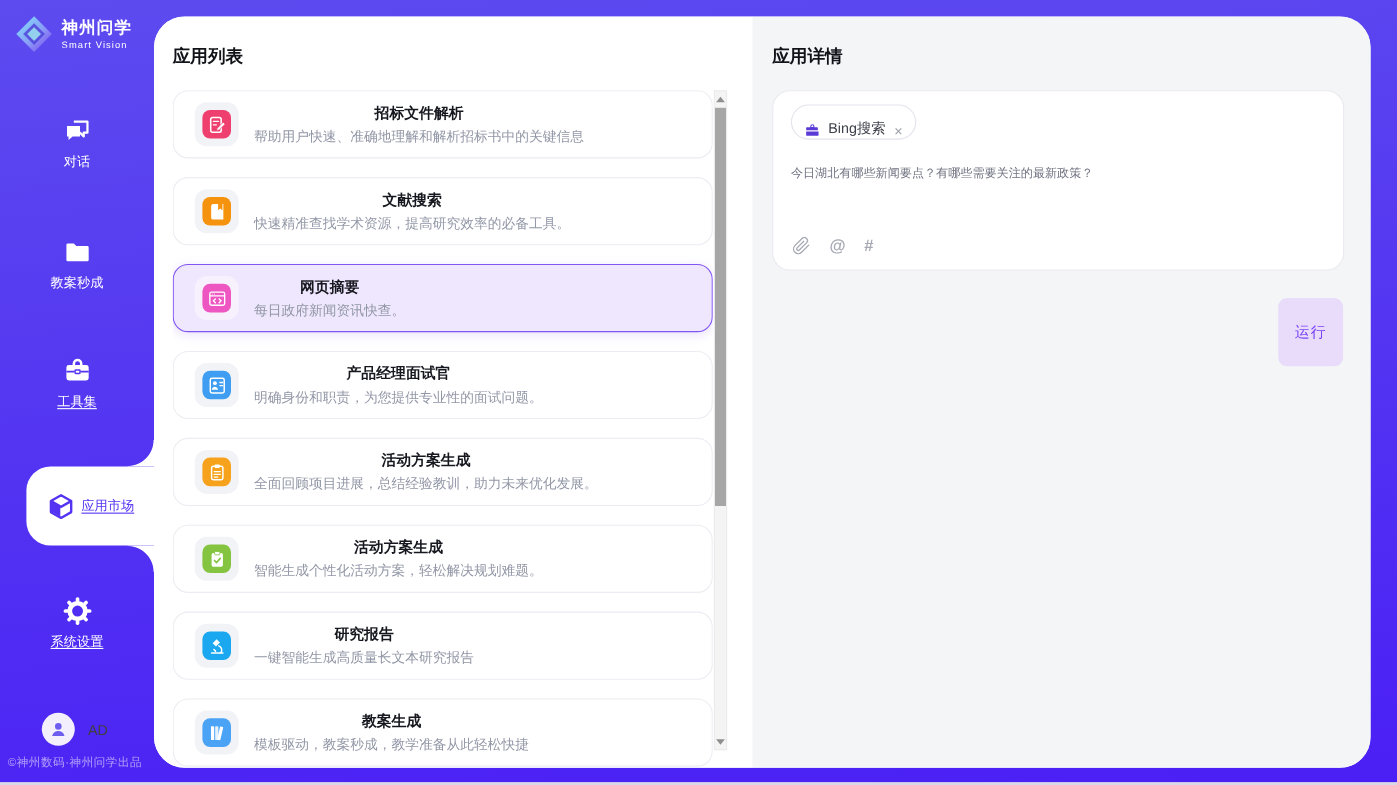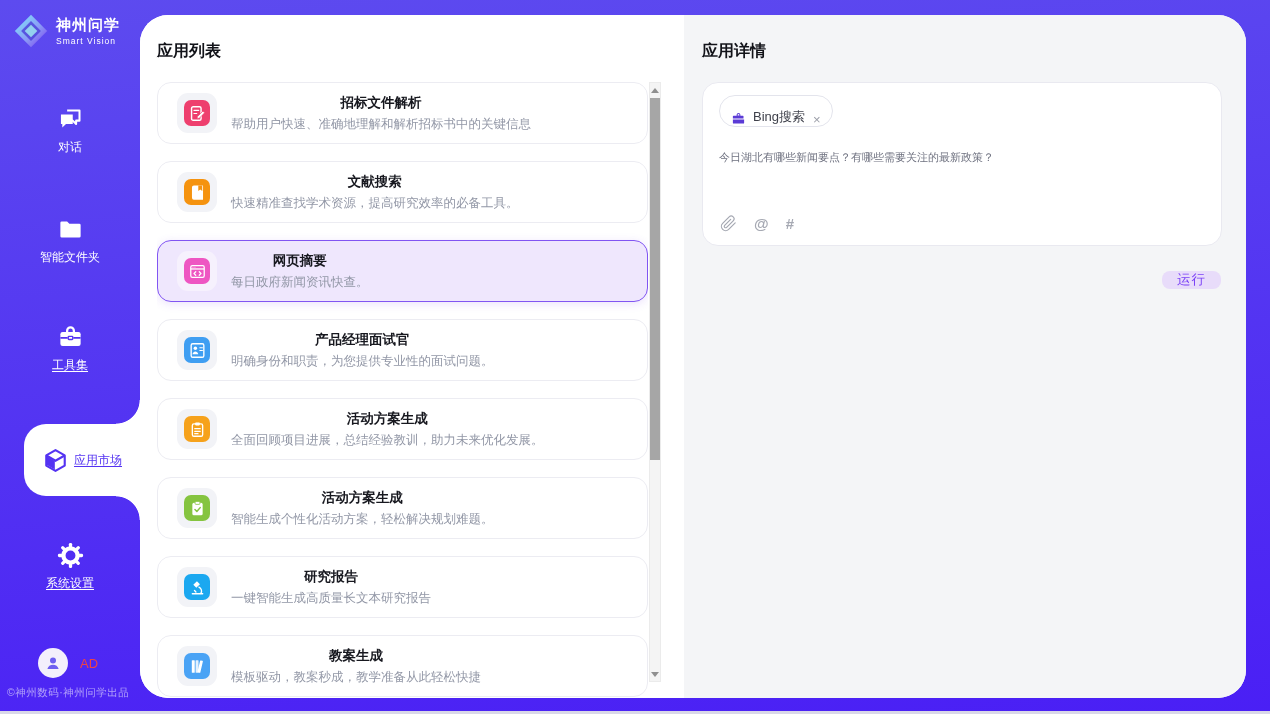--- a/index.html
+++ b/index.html
@@ -23,21 +23,21 @@
   .nav-active{position:absolute;left:24px;width:116px;height:72px;background:#fff;border-radius:22px 0 0 22px;
     display:flex;flex-direction:row;align-items:center;justify-content:center;gap:5px;color:#5433f2;cursor:pointer;}
   .nav-active svg{width:27px;height:27px;}
   .nav-active::before{content:"";position:absolute;top:-24px;right:0;width:24px;height:24px;
     background:radial-gradient(circle 24px at 0 0,rgba(0,0,0,0) 23.2px,#fff 24px);}
   .nav-active::after{content:"";position:absolute;bottom:-24px;right:0;width:24px;height:24px;
     background:radial-gradient(circle 24px at 0 100%,rgba(0,0,0,0) 23.2px,#fff 24px);}
   .user-row{position:absolute;top:648px;left:38px;display:flex;align-items:center;gap:12px;cursor:pointer;}
   .avatar{width:30px;height:30px;border-radius:50%;background:#f3effc;display:flex;align-items:center;justify-content:center;}
   .avatar svg{width:18px;height:18px;}
-  .user-initials{font-size:13px;color:#ef4444;}
+  .user-initials{font-size:13px;color:#404040;}
   .sb-footer{position:absolute;top:686px;left:7px;font-size:10.5px;color:rgba(255,255,255,.55);letter-spacing:.5px;}
 
   
   .main{position:absolute;left:140px;top:15px;width:1106px;height:683px;border-radius:28px;overflow:hidden;
     display:flex;background:#fff;z-index:1;}
   .panel-title{font-size:16px;font-weight:bold;color:#121319;margin:0;}
 
   
   .list-panel{position:relative;width:544px;background:#fff;flex:none;}
   .list-panel .panel-title{position:absolute;top:26px;left:17px;}
@@ -70,21 +70,21 @@
   .chip{display:inline-flex;align-items:flex-end;gap:7px;height:30px;padding:0 11px;border:1px solid #e3e4ec;
     border-radius:16px;background:#fff;cursor:pointer;}
   .chip svg{width:15px;height:15px;}
   .chip-label{font-size:13px;color:#3f414b;}
   .chip-x{font-size:13px;color:#9b9ea8;margin-left:1px;cursor:pointer;line-height:1;}
   .prompt{margin-top:19px;font-size:11px;color:#6f7280;line-height:1.5;cursor:text;}
   .prompt-toolbar{position:absolute;left:17px;bottom:13px;display:flex;align-items:center;gap:17px;color:#a6a9b3;}
   .prompt-toolbar svg{width:17px;height:17px;}
   .tb-glyph{font-size:15px;color:#a6a9b3;cursor:pointer;font-weight:bold;}
   .run-btn{position:absolute;top:256px;right:25px;border:none;background:#e8dcfa;color:#7b42f6;
-    font-size:13.5px;padding:0 15px;border-radius:8px;cursor:pointer;font-family:inherit;letter-spacing:1px;}
+    font-size:13.5px;padding:22px 15px;border-radius:8px;cursor:pointer;font-family:inherit;letter-spacing:1px;}
 </style>
 </head>
 <body>
 
 <div class="stage">
 
   <aside class="sidebar">
     <div class="logo">
       <svg width="36" height="36" viewBox="0 0 40 40">
         <defs>
@@ -113,21 +113,21 @@
             </svg>
           </span>
           <span class="nav-label">对话</span>
         </div>
         <div class="nav-item" style="top: 216px;">
           <span style="display:flex">
             <svg viewBox="0 0 24 24">
               <path d="M3 6a1.2 1.2 0 0 1 1.2-1.2H9l2 2h8.8A1.2 1.2 0 0 1 21 8v10a1.2 1.2 0 0 1-1.2 1.2H4.2A1.2 1.2 0 0 1 3 18z" fill="currentColor"></path>
             </svg>
           </span>
-          <span class="nav-label">智能文件夹</span>
+          <span class="nav-label">教案秒成</span>
         </div>
         <div class="nav-item" style="top: 324px;">
           <span style="display:flex">
             <svg viewBox="0 0 24 24">
               <path d="M9 7V6a3 3 0 0 1 3-3 3 3 0 0 1 3 3v1" fill="none" stroke="currentColor" stroke-width="2"></path>
               <rect x="3" y="7" width="18" height="12.5" rx="2" fill="currentColor"></rect>
               <path d="M3 12.3h6.5M14.5 12.3H21" stroke="#5433f2" stroke-width="1.6"></path>
               <rect x="10" y="11" width="4" height="2.8" rx="0.6" fill="currentColor" stroke="#5433f2" stroke-width="1.2"></rect>
             </svg>
           </span>

